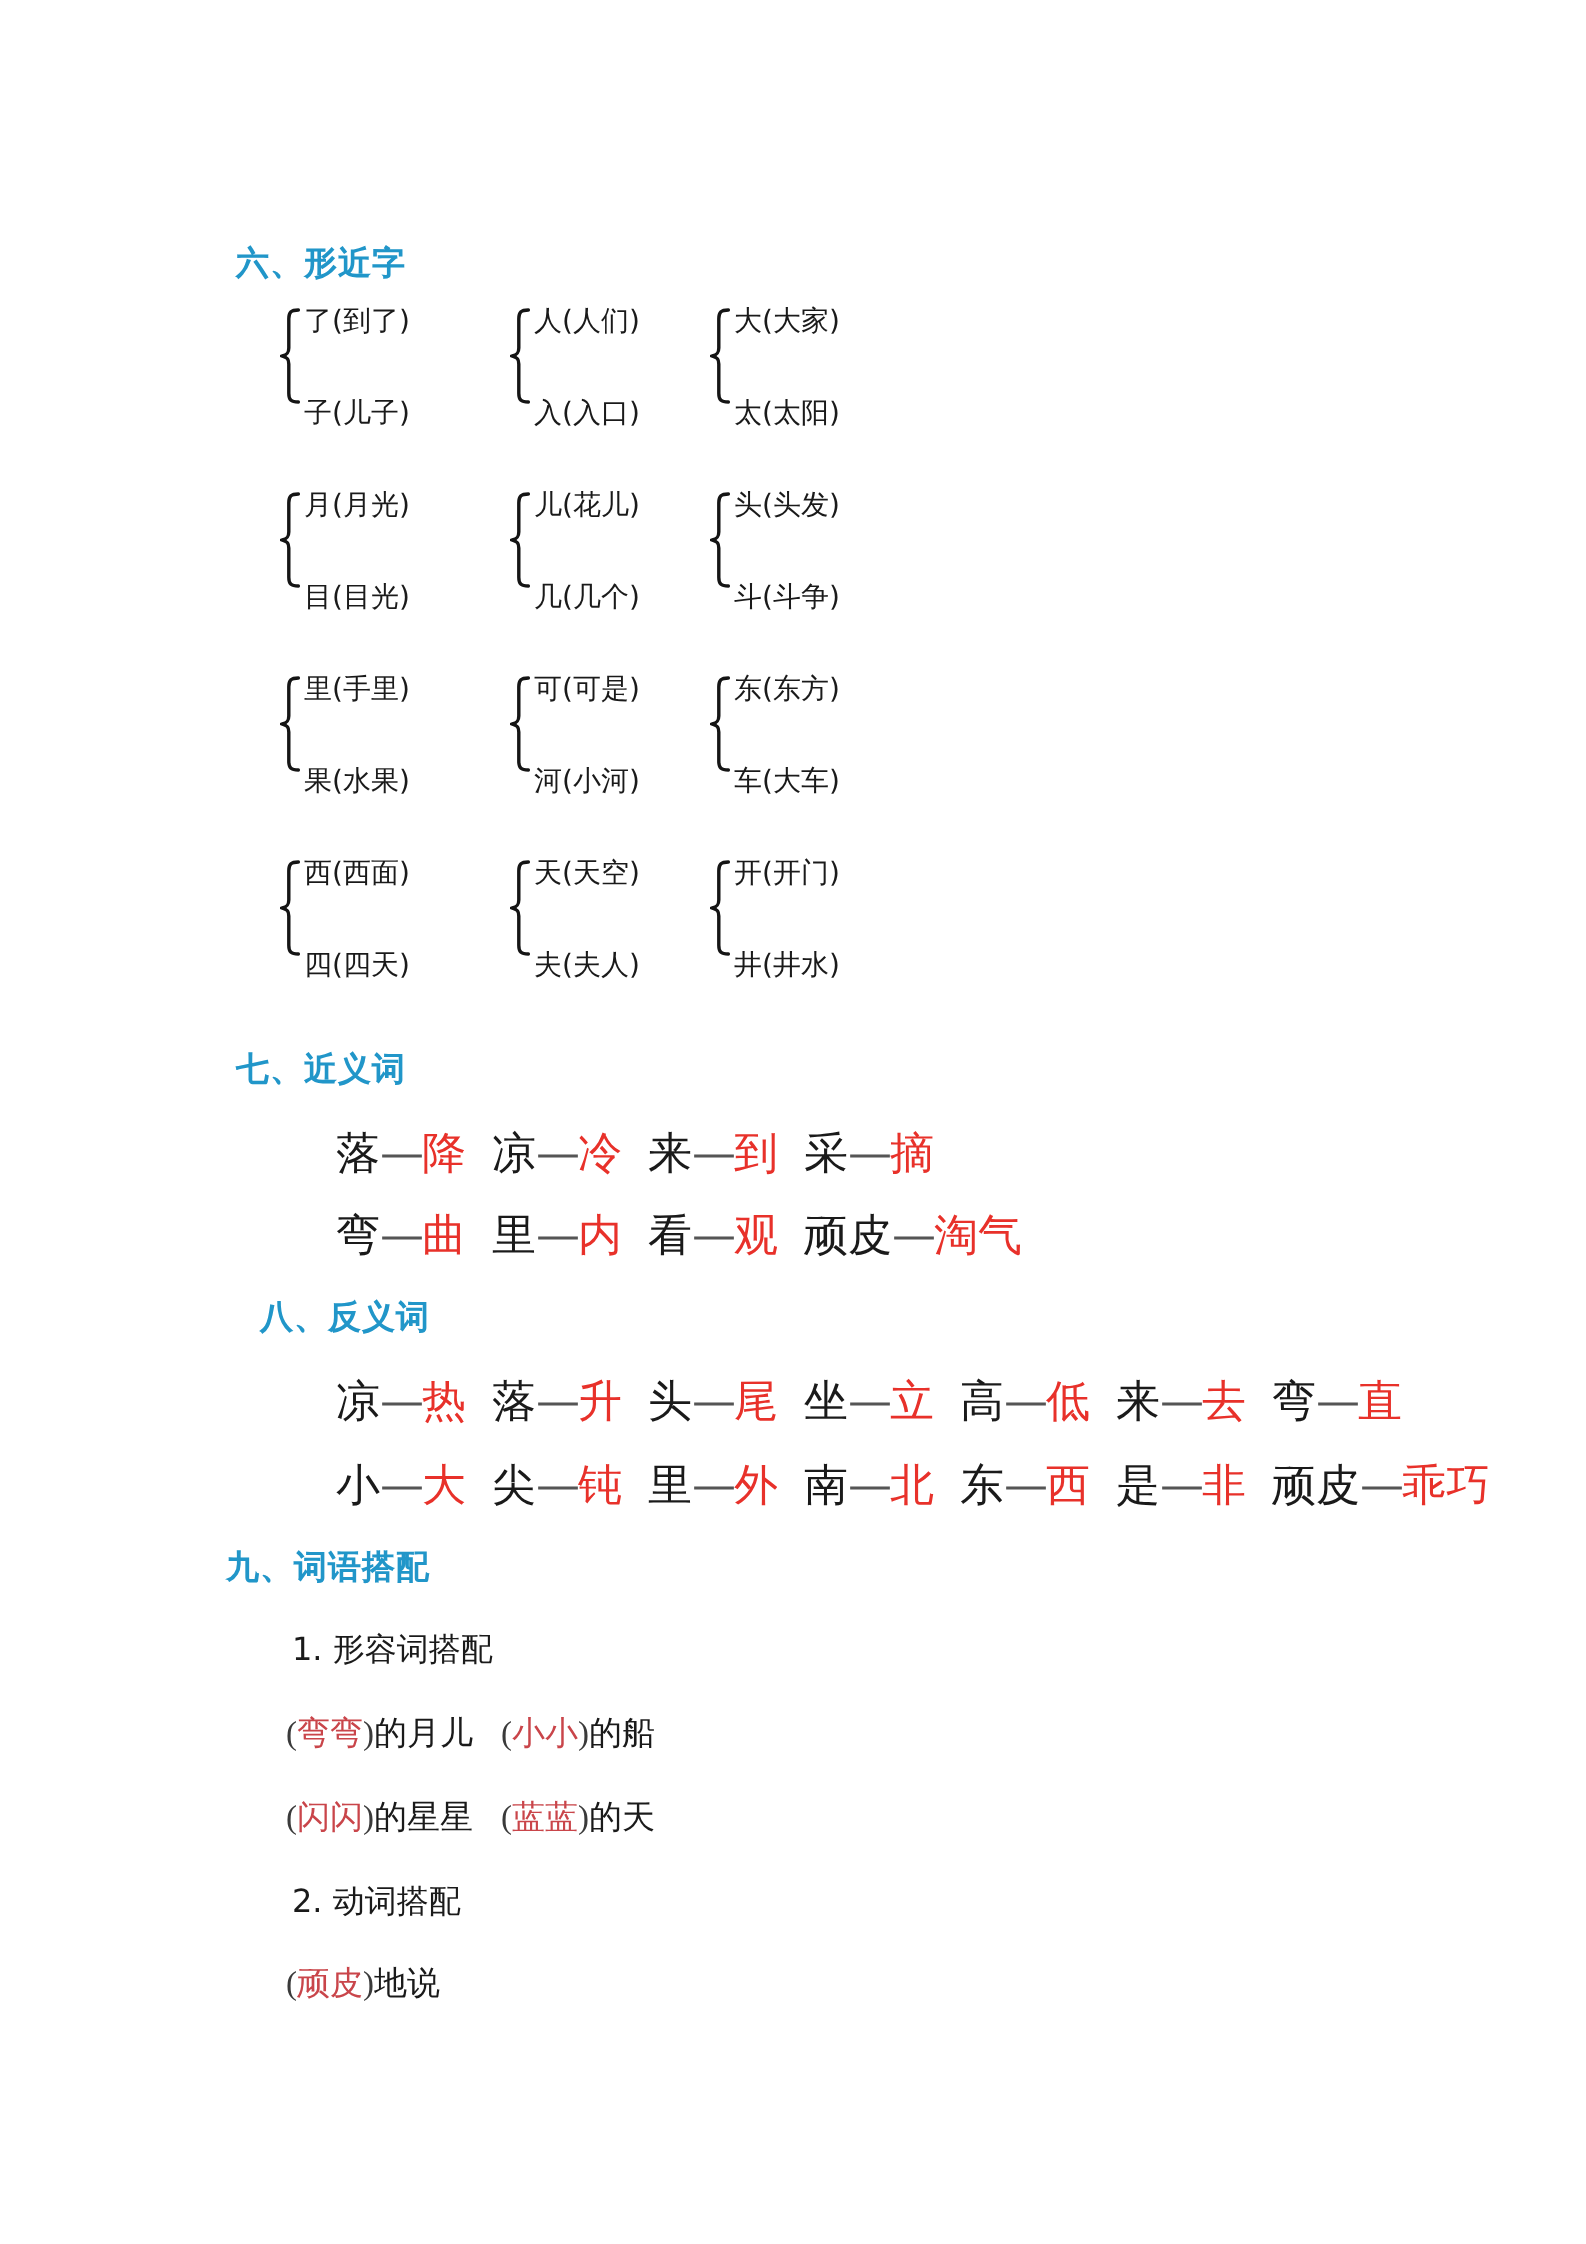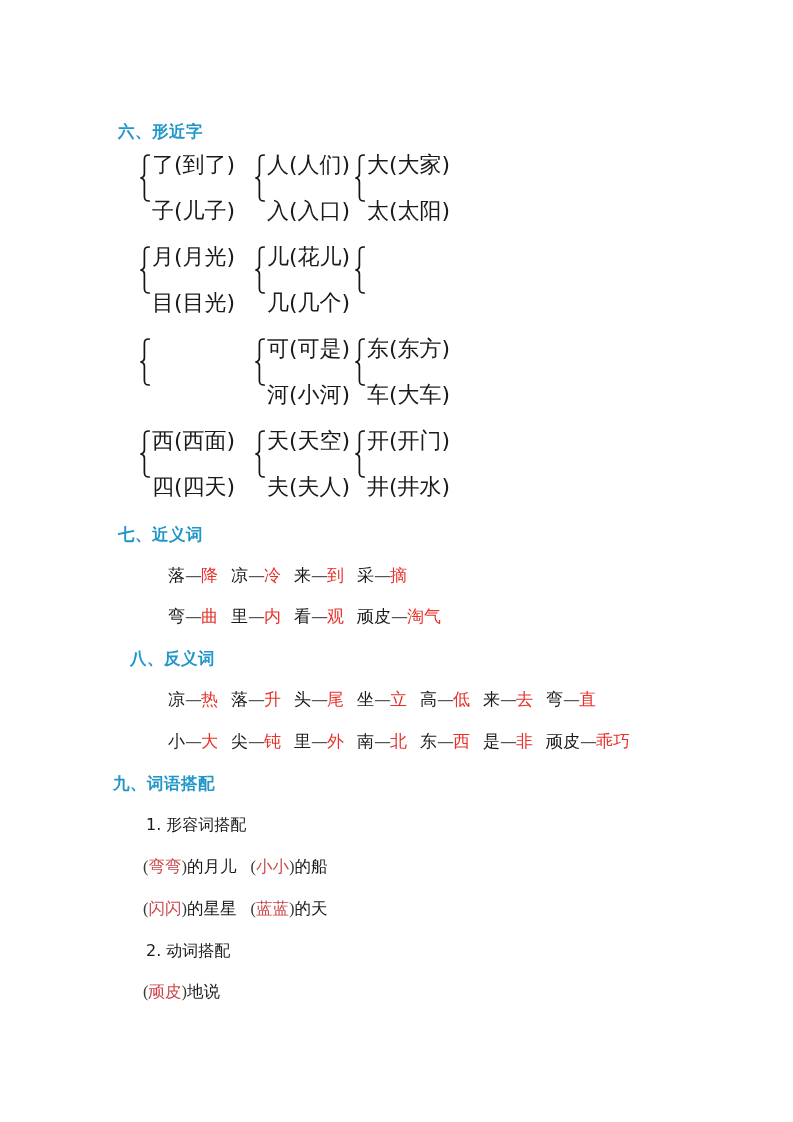--- a/index.html
+++ b/index.html
@@ -64,33 +64,33 @@
     flex: none;
   }
   .brace svg { display: block; }
 
   .xj-words {
     display: flex;
     flex-direction: column;
     justify-content: flex-start;
   }
   .xj-word {
+    font-size: 14px;
+    line-height: 1;
+    height: 23px;
+    white-space: nowrap;
+    color: #1a1a1a;
+    font-family: "DejaVu Sans", "Liberation Sans", sans-serif;
+  }
+  .xj-word:first-child { margin-bottom: 23px; }
+
+  
+  .pair-line {
+    position: absolute;
     font-size: 22px;
-    line-height: 1;
-    height: 23px;
-    white-space: nowrap;
-    color: #1a1a1a;
-    font-family: "DejaVu Sans", "Liberation Sans", sans-serif;
-  }
-  .xj-word:first-child { margin-bottom: 23px; }
-
-  
-  .pair-line {
-    position: absolute;
-    font-size: 17px;
     line-height: 1;
     white-space: nowrap;
     color: #1a1a1a;
   }
   .pair {
     display: inline-block;
     margin-right: 13px;
   }
   .pair:last-child { margin-right: 0; }
   .pair .a { color: #1a1a1a; }
@@ -190,28 +190,36 @@
             <div class="xj-word">儿(花儿)</div>
             <div class="xj-word">几(几个)</div>
           </div>
         </div>
         <div class="xj-cell c2">
           <div class="brace">
             <svg width="11" height="48" viewBox="0 0 11 48">
               <path d="M9.2 1 C5.4 1 4.4 2.2 4.4 5.4 L4.4 20.0 C4.4 22.6 3.4 23.4 1.2 24 C3.4 24.6 4.4 25.4 4.4 28.0 L4.4 42.6 C4.4 45.8 5.4 47 9.2 47" fill="none" stroke="#151515" stroke-width="1.7" stroke-linecap="round"></path>
             </svg>
           </div>
-        </div>
-      </div>
-      <div class="xj-row">
-        <div class="xj-cell c0">
-          <div class="brace">
-            <svg width="11" height="48" viewBox="0 0 11 48">
-              <path d="M9.2 1 C5.4 1 4.4 2.2 4.4 5.4 L4.4 20.0 C4.4 22.6 3.4 23.4 1.2 24 C3.4 24.6 4.4 25.4 4.4 28.0 L4.4 42.6 C4.4 45.8 5.4 47 9.2 47" fill="none" stroke="#151515" stroke-width="1.7" stroke-linecap="round"></path>
-            </svg>
+          <div class="xj-words">
+            <div class="xj-word">头(头发)</div>
+            <div class="xj-word">斗(斗争)</div>
+          </div>
+        </div>
+      </div>
+      <div class="xj-row">
+        <div class="xj-cell c0">
+          <div class="brace">
+            <svg width="11" height="48" viewBox="0 0 11 48">
+              <path d="M9.2 1 C5.4 1 4.4 2.2 4.4 5.4 L4.4 20.0 C4.4 22.6 3.4 23.4 1.2 24 C3.4 24.6 4.4 25.4 4.4 28.0 L4.4 42.6 C4.4 45.8 5.4 47 9.2 47" fill="none" stroke="#151515" stroke-width="1.7" stroke-linecap="round"></path>
+            </svg>
+          </div>
+          <div class="xj-words">
+            <div class="xj-word">里(手里)</div>
+            <div class="xj-word">果(水果)</div>
           </div>
         </div>
         <div class="xj-cell c1">
           <div class="brace">
             <svg width="11" height="48" viewBox="0 0 11 48">
               <path d="M9.2 1 C5.4 1 4.4 2.2 4.4 5.4 L4.4 20.0 C4.4 22.6 3.4 23.4 1.2 24 C3.4 24.6 4.4 25.4 4.4 28.0 L4.4 42.6 C4.4 45.8 5.4 47 9.2 47" fill="none" stroke="#151515" stroke-width="1.7" stroke-linecap="round"></path>
             </svg>
           </div>
           <div class="xj-words">
             <div class="xj-word">可(可是)</div>

